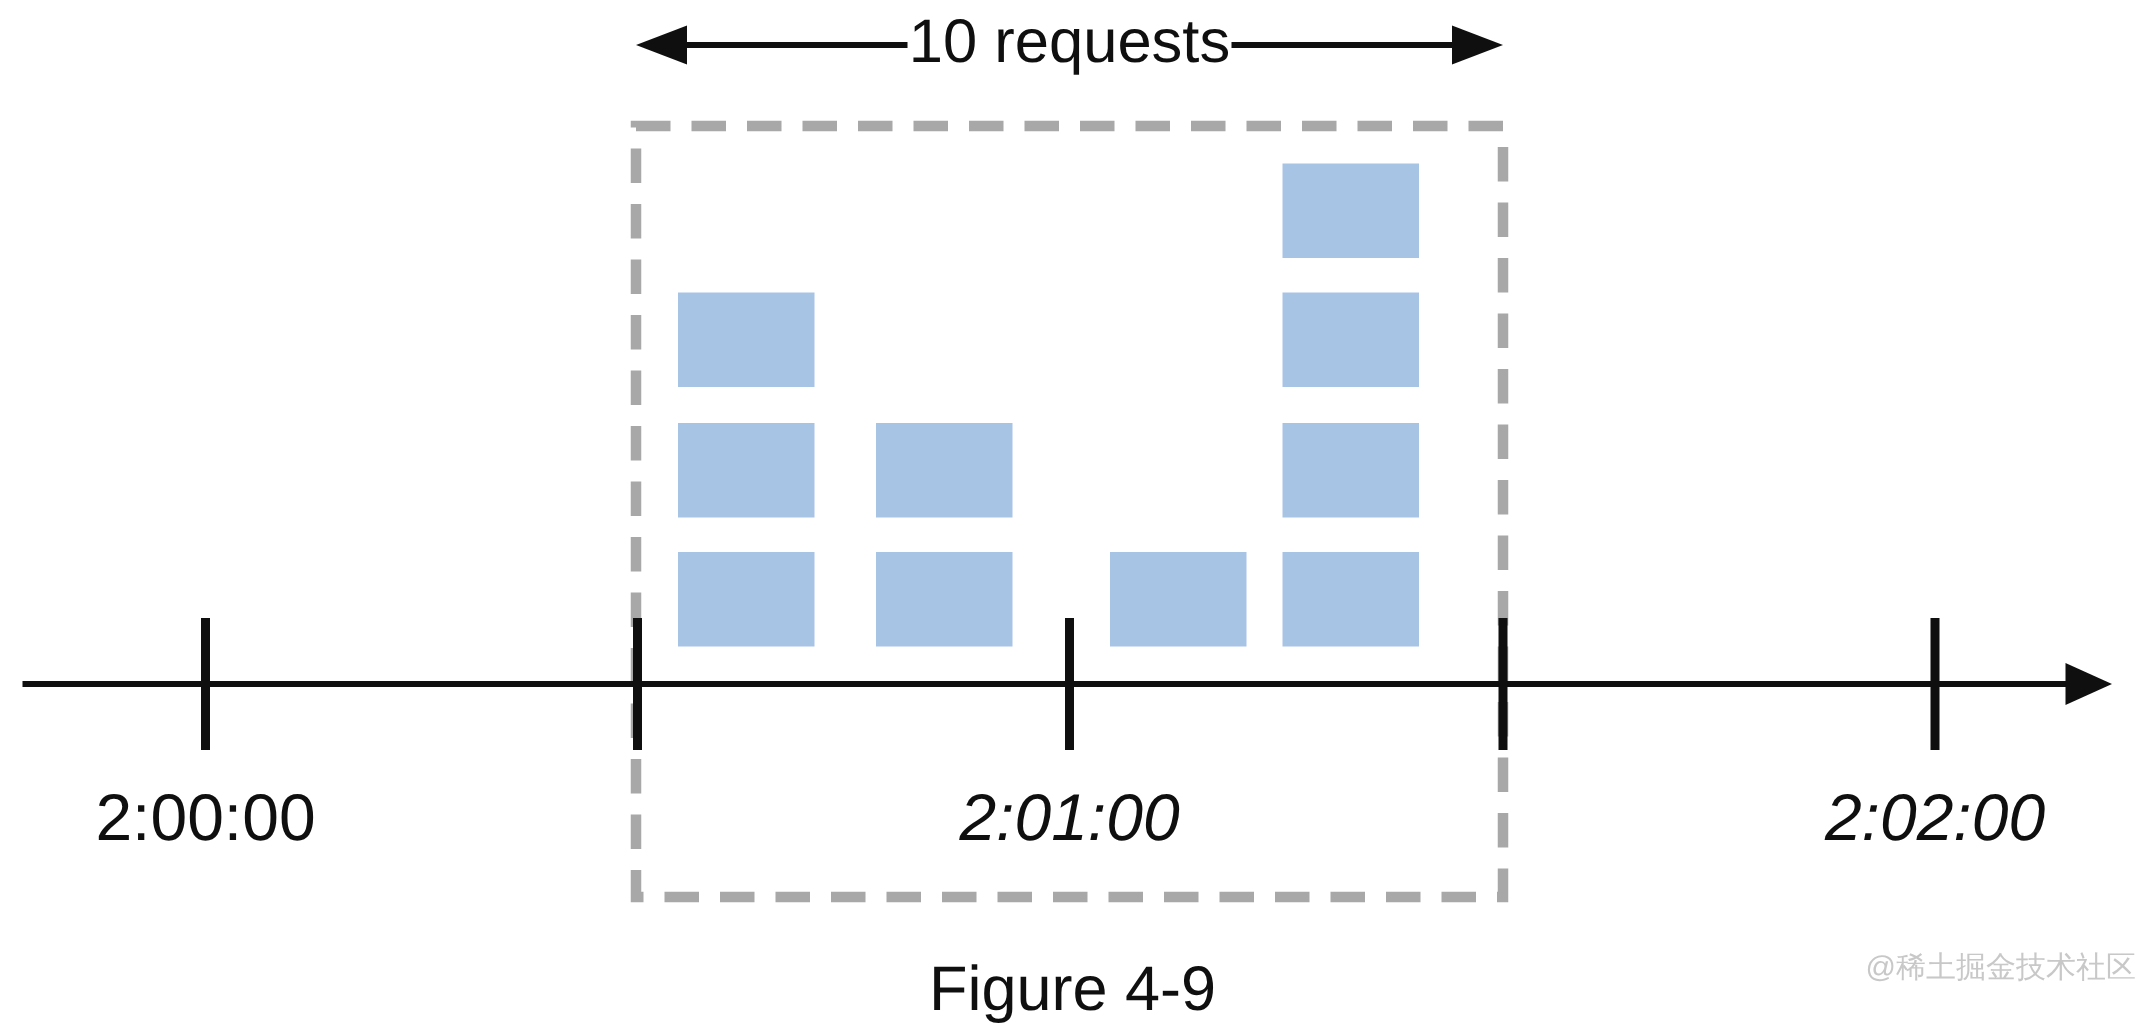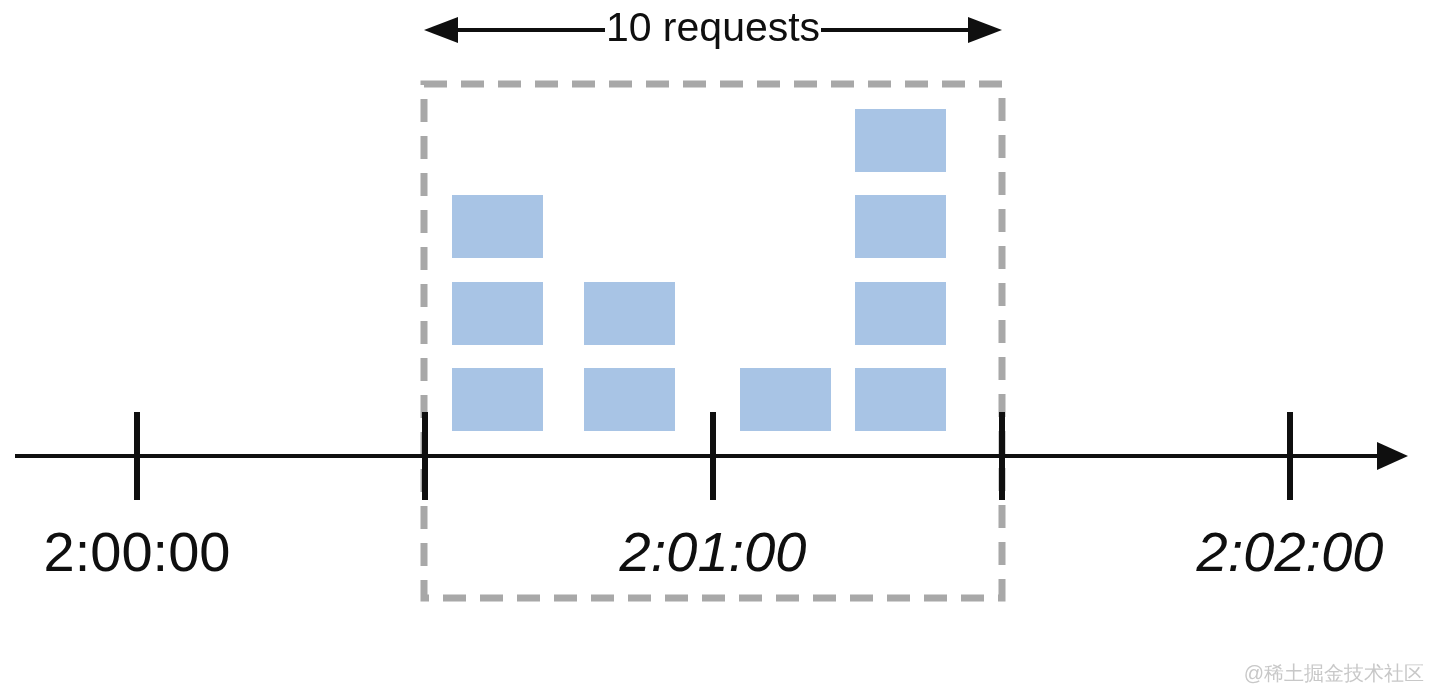--- a/index.html
+++ b/index.html
@@ -17,24 +17,24 @@
   
   .window-box{position:absolute;left:416px;top:76px;}
   
   .block{position:absolute;width:91px;height:63px;background:var(--request_block,#a8c4e5);}
   
   .tl-line{position:absolute;left:15px;top:454px;width:1366px;height:4px;background:var(--axis,#0f0f0f);}
   .tl-head{position:absolute;left:1377px;top:442px;width:0;height:0;
            border-top:14px solid transparent;border-bottom:14px solid transparent;
            border-left:31px solid var(--axis,#0f0f0f);}
   .tick{position:absolute;top:412px;width:6px;height:88px;background:var(--axis,#0f0f0f);}
-  .tick-label{position:absolute;top:524px;font-size:56px;line-height:1;transform:translateX(-50%);white-space:nowrap;text-align:right;}
+  .tick-label{position:absolute;top:524px;font-size:44px;line-height:1;transform:translateX(-50%);white-space:nowrap;text-align:right;}
   
   .caption{position:absolute;left:425px;top:636px;width:580px;text-align:center;font-size:42px;line-height:1.1;}
-  .watermark{position:absolute;right:6px;top:661px;font-size:20px;line-height:1.2;color:var(--watermark,#c8c8c8);}
+  .watermark{position:absolute;right:6px;top:633px;font-size:20px;line-height:1.2;color:var(--watermark,#c8c8c8);}
 </style>
 </head>
 <body>
 
 <div class="canvas">
 
   <div class="span-arrow">
     <span class="ah ah-left"></span>
     <span class="aline"></span>
     <span class="span-label">10 requests</span>
@@ -67,15 +67,16 @@
         <div class="tick" style="left: 422px;"></div>
         <div class="tick" style="left: 710px;"></div>
         <div class="tick" style="left: 999px;"></div>
         <div class="tick" style="left: 1287px;"></div>
         <div class="tick-label" style="left: 137px;">2:00:00</div>
         <div class="tick-label" style="left: 713px; font-style: italic;">2:01:00</div>
         <div class="tick-label" style="left: 1290px; font-style: italic;">2:02:00</div>
       </div>
   </div>
 
+  <div class="caption">Figure 4-9</div>
   <div class="watermark">@稀土掘金技术社区</div>
 
 </div>
 
 </body></html>

